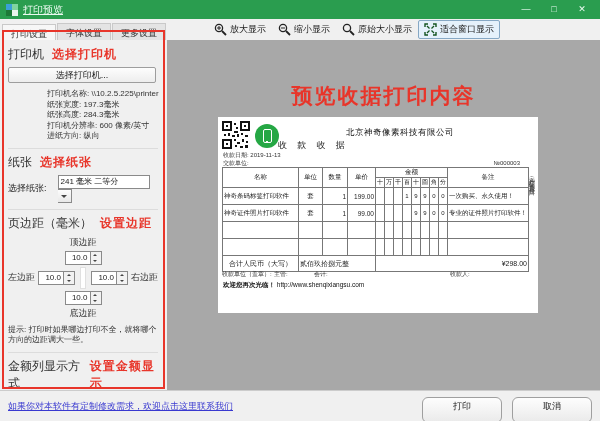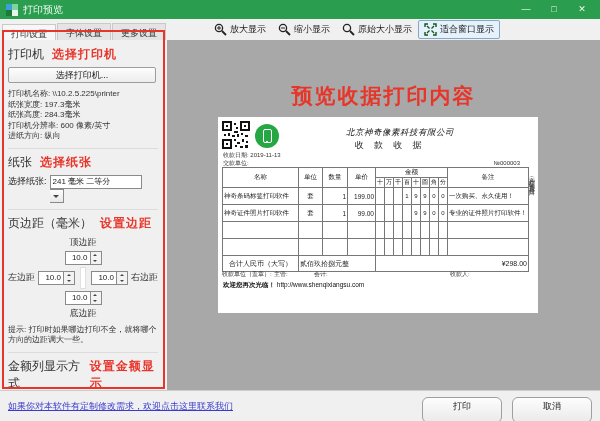--- a/index.html
+++ b/index.html
@@ -8,21 +8,21 @@
   #app { position:relative; width:600px; height:421px; background:#f0f0f0; overflow:hidden;
          box-shadow:0 2px 8px rgba(0,0,0,.4); }
 
   
   .titlebar { position:absolute; left:0; top:0; width:600px; height:19px; background:#2a9d4f;
               display:flex; align-items:center; padding:0 4px; }
   .app-icon { width:12px; height:12px; margin:0 5px 0 2px; display:grid;
               grid-template-columns:6px 6px; grid-template-rows:6px 6px; }
   .app-icon i:nth-child(1){background:#3aa0d8;} .app-icon i:nth-child(2){background:#7fd4a0;}
   .app-icon i:nth-child(3){background:#1d7a38;} .app-icon i:nth-child(4){background:#e8f5ec;}
-  .win-title { color:#eafaf0; font-size:10px; }
+  .win-title { color:#eafaf0; font-size:10px;text-decoration:underline; }
   .win-controls { margin-left:auto; display:flex; }
   .win-btn { width:28px; height:19px; color:#eafaf0; font-size:9px; line-height:19px;
              text-align:center; cursor:default; }
 
   
   .topband { position:absolute; left:0; top:19px; width:600px; height:22px; background:#f0f0f0;
              border-bottom:1px solid #d4d4d4; display:flex; align-items:flex-end;gap:27px; }
   .tabs { display:flex; height:17px; margin-left:2px; }
   .tab { font-size:9px; color:#333; padding:3px 8px 2px; border:1px solid #c9c9c9; border-bottom:none;
          background:#e4e4e4; margin-right:1px; }
@@ -36,23 +36,23 @@
   
   .leftpanel { position:absolute; left:0; top:40px; width:167px; height:350px; background:#f0f0f0;
                padding:4px 9px 0 8px; font-size:9px; color:#222; }
   .group-head { display:flex; align-items:baseline; gap:8px; margin:2px 0 4px; }
   .group-label { font-size:12px; color:#333; }
   .annotation { color:#e8352a; font-size:12px; font-weight:bold; letter-spacing:1px; }
   .sep { border-top:1px solid #dcdcdc; margin:6px 0 5px; }
   .big-btn { width:148px; height:16px; background:linear-gradient(#fdfdfd,#ededed);
              border:1px solid #9d9d9d; border-radius:2px; font-size:9px; color:#222;
              text-align:center; line-height:14px; margin:2px 0 6px; }
-  .info-line { font-size:8px; line-height:10.5px; color:#333; white-space:nowrap; }
-
-  .combo-row { display:flex; gap:3px; margin:3px 0 2px; }
+  .info-line { font-size:8px; line-height:10.5px; color:#333; white-space:nowrap;margin-left:39px; }
+
+  .combo-row { display:flex; align-items:center; gap:11px; margin:3px 0 2px; }
   .combo { display:flex;flex-direction:column; }
   .combo-val { width:92px; height:14px; background:#fff; border:1px solid #8a8a8a; font-size:8px;
                line-height:12px; padding:0 2px; white-space:nowrap; overflow:hidden; }
   .combo-btn { width:14px; height:14px; border:1px solid #8a8a8a; border-left:none;
                background:linear-gradient(#fcfcfc,#e8e8e8); position:relative; }
   .combo-btn::after { content:""; position:absolute; left:3px; top:5px; border:3px solid transparent;
                       border-top-color:#444; }
 
   .m-row { display:flex; justify-content:center; margin:2px 0; align-items:center; }
   .m-label { font-size:9px; color:#333; }
@@ -86,22 +86,22 @@
   .receipt { position:absolute; left:51px; top:77px; width:320px; height:196px; background:#fff;
              color:#222; }
   .qr { position:absolute; left:4px; top:4px; }
   .brand-icon { position:absolute; left:37px; top:7px; width:24px; height:24px; border-radius:50%;
                 background:#25a744; display:flex; align-items:center; justify-content:center; }
   .brand-icon .phone { width:9px; height:14px; border:1.5px solid #fff; border-radius:2px;
                        position:relative; }
   .brand-icon .phone::after { content:""; position:absolute; left:2.5px; bottom:0.5px; width:2px;
                        height:1px; background:#fff; }
   .r-company { position:absolute; left:64px; right:20px; top:10px; text-align:center; font-size:8.5px;
-               color:#111; letter-spacing:0.5px;font-style:italic; }
-  .r-title { position:absolute; left:60px; right:36px; top:22px; text-align:center; font-size:9px;
+               color:#111; letter-spacing:0.5px; }
+  .r-title { position:absolute; left:60px; right:36px; top:22px; font-size:9px;
              font-family:"Liberation Serif","DejaVu Serif",serif; letter-spacing:4px; color:#222; }
   .r-date { position:absolute; left:5px; top:34px; font-size:6px; color:#333; }
   .r-payer { position:absolute; left:5px; top:42px; font-size:6px; color:#333; }
   .r-number { position:absolute; right:18px; top:43px; font-size:6px; color:#333; }
   .r-table { position:absolute; left:4px; top:50px; border-collapse:collapse; table-layout:fixed; }
   .r-table th, .r-table td { border:1px solid #777; font-weight:normal; font-size:6.5px;
                color:#222; padding:0 1px; overflow:hidden; white-space:nowrap; }
   .r-table .digit { font-size:6px; text-align:center; padding:0; }
   .r-table .c-name { width:76px; } .r-table .c-unit { width:24px; } .r-table .c-qty { width:25px; }
   .r-table .c-price { width:28px; } .r-table .c-d { width:9px; } .r-table .c-remark { width:78px; }

